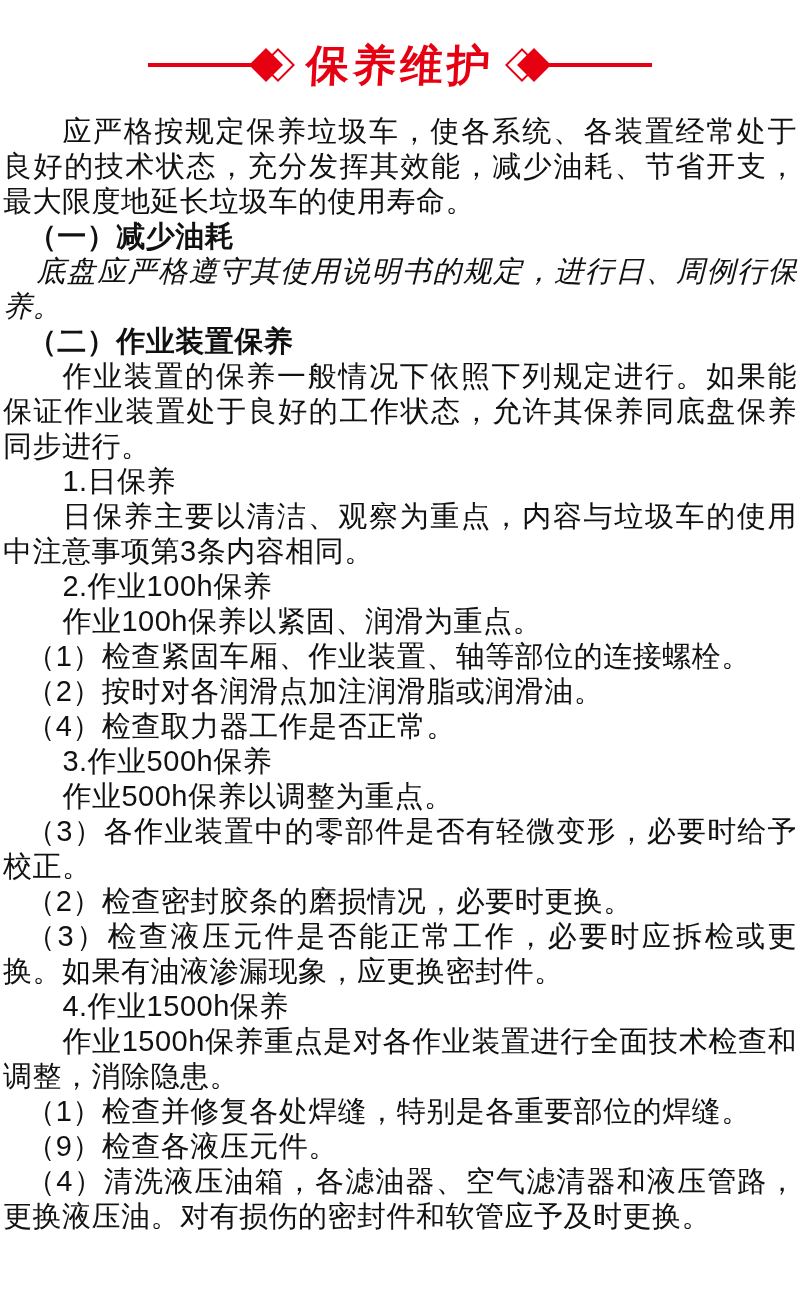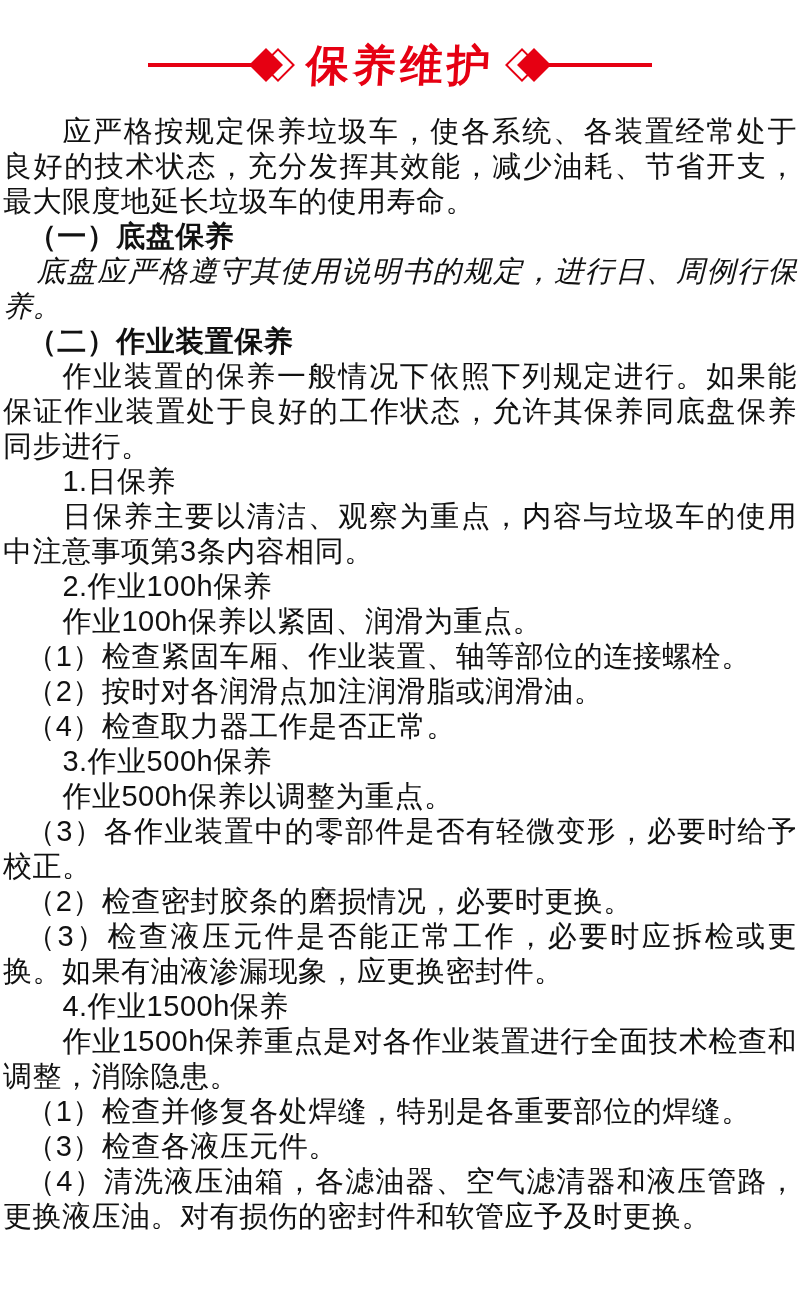--- a/index.html
+++ b/index.html
@@ -80,34 +80,34 @@
   <h1 class="page-title">保养维护</h1>
   <div class="diamonds">
     <div class="dm outline"></div>
     <div class="dm solid"></div>
   </div>
   <div class="rule"></div>
 </div>
 
 <div class="article">
     <p class="para body">应严格按规定保养垃圾车，使各系统、各装置经常处于良好的技术状态，充分发挥其效能，减少油耗、节省开支，最大限度地延长垃圾车的使用寿命。</p>
-    <p class="para heading">（一）底盘保养</p>
+    <p class="para heading">（一）减少油耗</p>
     <p class="para body-small">底盘应严格遵守其使用说明书的规定，进行日、周例行保养。</p>
     <p class="para heading">（二）作业装置保养</p>
     <p class="para body">作业装置的保养一般情况下依照下列规定进行。如果能保证作业装置处于良好的工作状态，允许其保养同底盘保养同步进行。</p>
     <p class="para body">1.日保养</p>
     <p class="para body">日保养主要以清洁、观察为重点，内容与垃圾车的使用中注意事项第3条内容相同。</p>
     <p class="para body">2.作业100h保养</p>
     <p class="para body">作业100h保养以紧固、润滑为重点。</p>
     <p class="para item">（1）检查紧固车厢、作业装置、轴等部位的连接螺栓。</p>
     <p class="para item">（2）按时对各润滑点加注润滑脂或润滑油。</p>
     <p class="para item">（4）检查取力器工作是否正常。</p>
     <p class="para body">3.作业500h保养</p>
     <p class="para body">作业500h保养以调整为重点。</p>
     <p class="para item">（3）各作业装置中的零部件是否有轻微变形，必要时给予校正。</p>
     <p class="para item">（2）检查密封胶条的磨损情况，必要时更换。</p>
     <p class="para item">（3）检查液压元件是否能正常工作，必要时应拆检或更换。如果有油液渗漏现象，应更换密封件。</p>
     <p class="para body">4.作业1500h保养</p>
     <p class="para body">作业1500h保养重点是对各作业装置进行全面技术检查和调整，消除隐患。</p>
     <p class="para item">（1）检查并修复各处焊缝，特别是各重要部位的焊缝。</p>
-    <p class="para item">（3）检查各液压元件。</p>
+    <p class="para item">（9）检查各液压元件。</p>
     <p class="para item">（4）清洗液压油箱，各滤油器、空气滤清器和液压管路，更换液压油。对有损伤的密封件和软管应予及时更换。</p>
   </div>
 
 </body></html>

